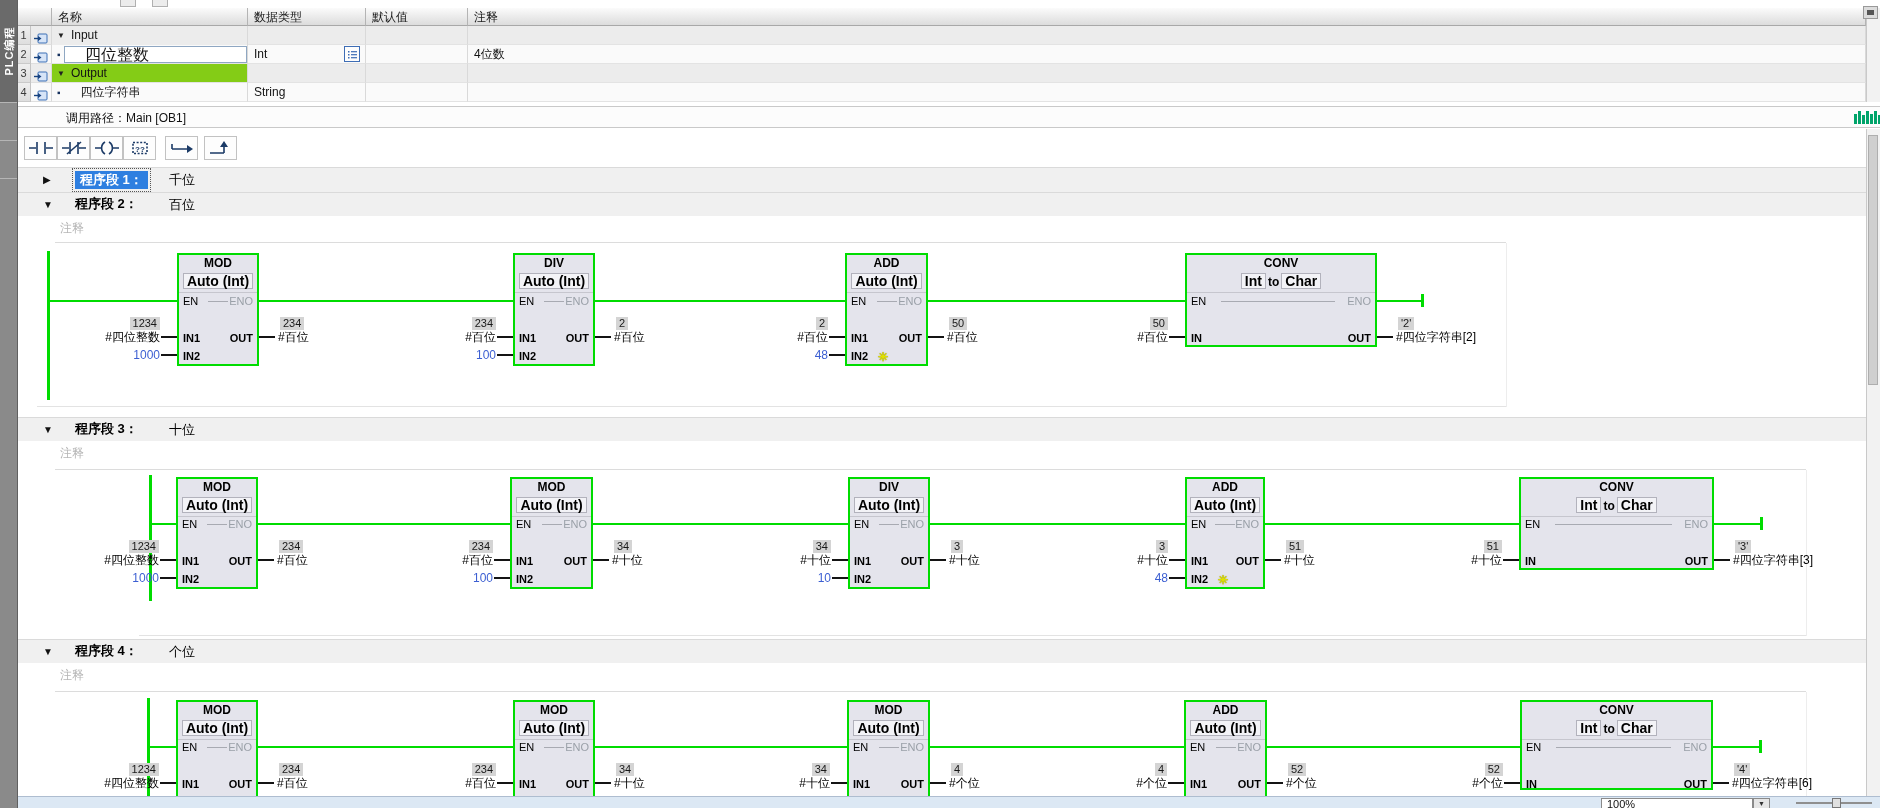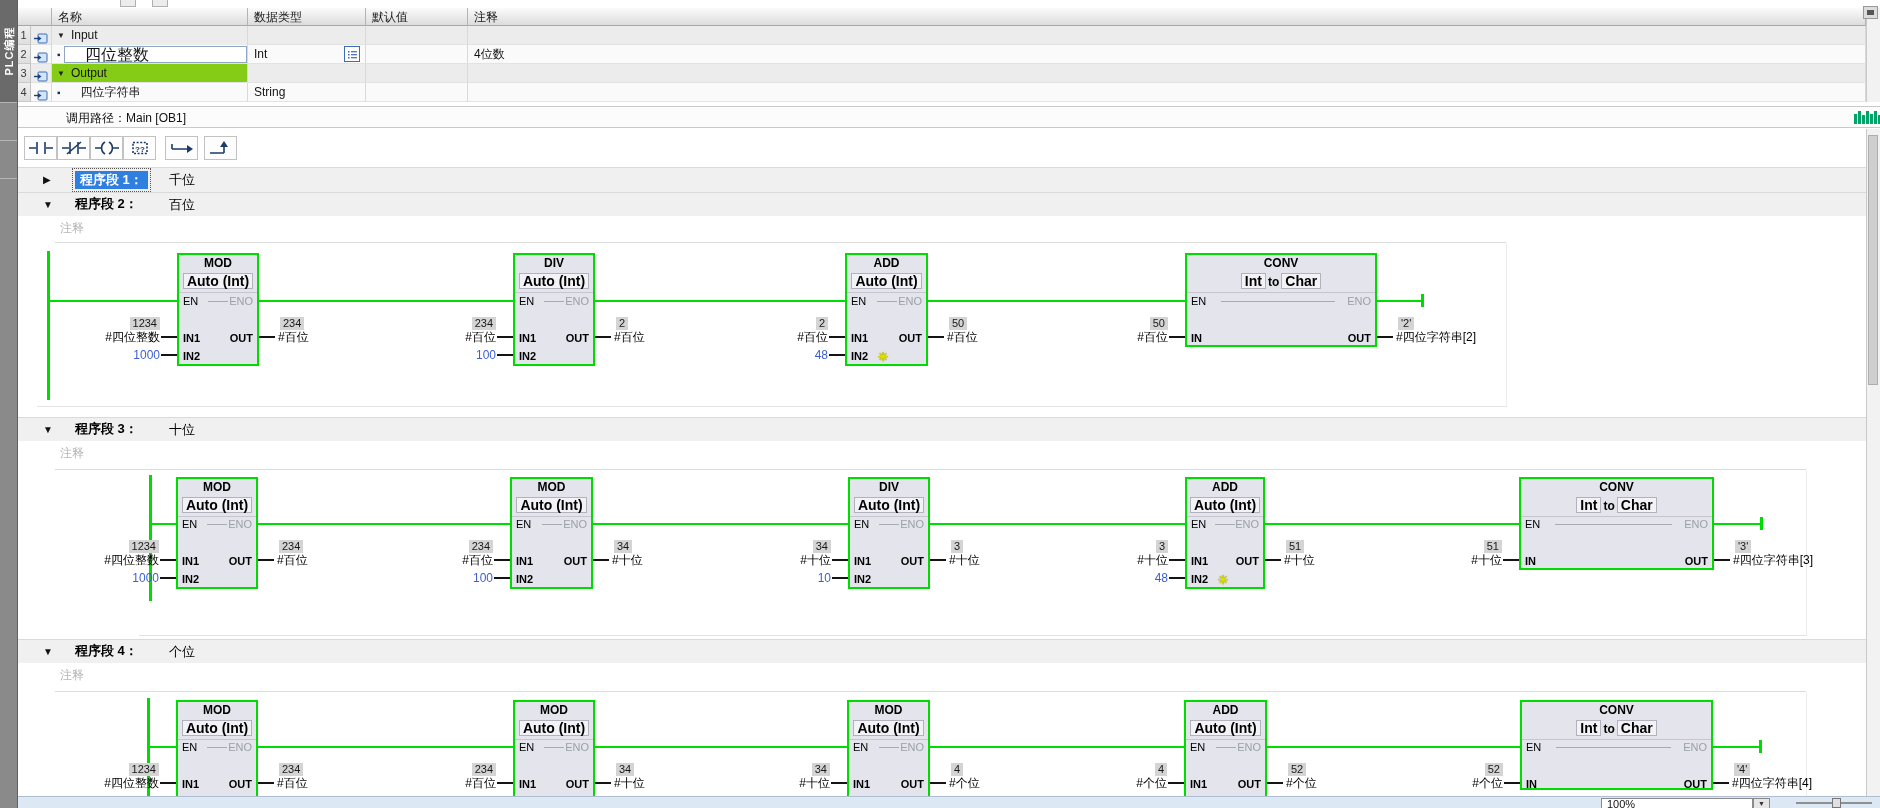--- a/index.html
+++ b/index.html
@@ -498,21 +498,21 @@
           <div class="pin eno" style="right: 4px; top: 39px;">ENO</div>
           <div class="endash" style="left: 34px; width: 115px; top: 45px;"></div>
           <div class="pin" style="left: 4px; top: 76px;">IN</div>
           <div class="pin" style="right: 4px; top: 76px;">OUT</div>
         </div>
         <div class="chip" style="right: 377px; top: 71px;">52</div>
         <div class="operand" style="right: 377px; top: 84px;">#个位</div>
         <div class="stub" style="left: 1504px; width: 16px; top: 90px;"></div>
         <div class="stub" style="left: 1713px; width: 16px; top: 90px;"></div>
         <div class="chip" style="left: 1734px; top: 71px;">'4'</div>
-        <div class="operand" style="left: 1732px; top: 84px;">#四位字符串[4]</div>
+        <div class="operand" style="left: 1732px; top: 84px;">#四位字符串[6]</div>
       </div>
     </div>
 
   <div class="scrollv" style="left:1866px;top:129px;width:14px;height:667px;"></div>
   <div class="thumbv" style="left:1868px;top:135px;width:10px;height:250px;"></div>
 
   <div class="statusband">
     <div class="zoombox" style="left:1601px;top:1px;width:152px;height:11px;">100%</div>
     <div class="zoomdrop" style="left:1753px;top:1px;width:17px;height:11px;">▼</div>
     <div class="slidertrack" style="left:1796px;top:5px;width:76px;"></div>

